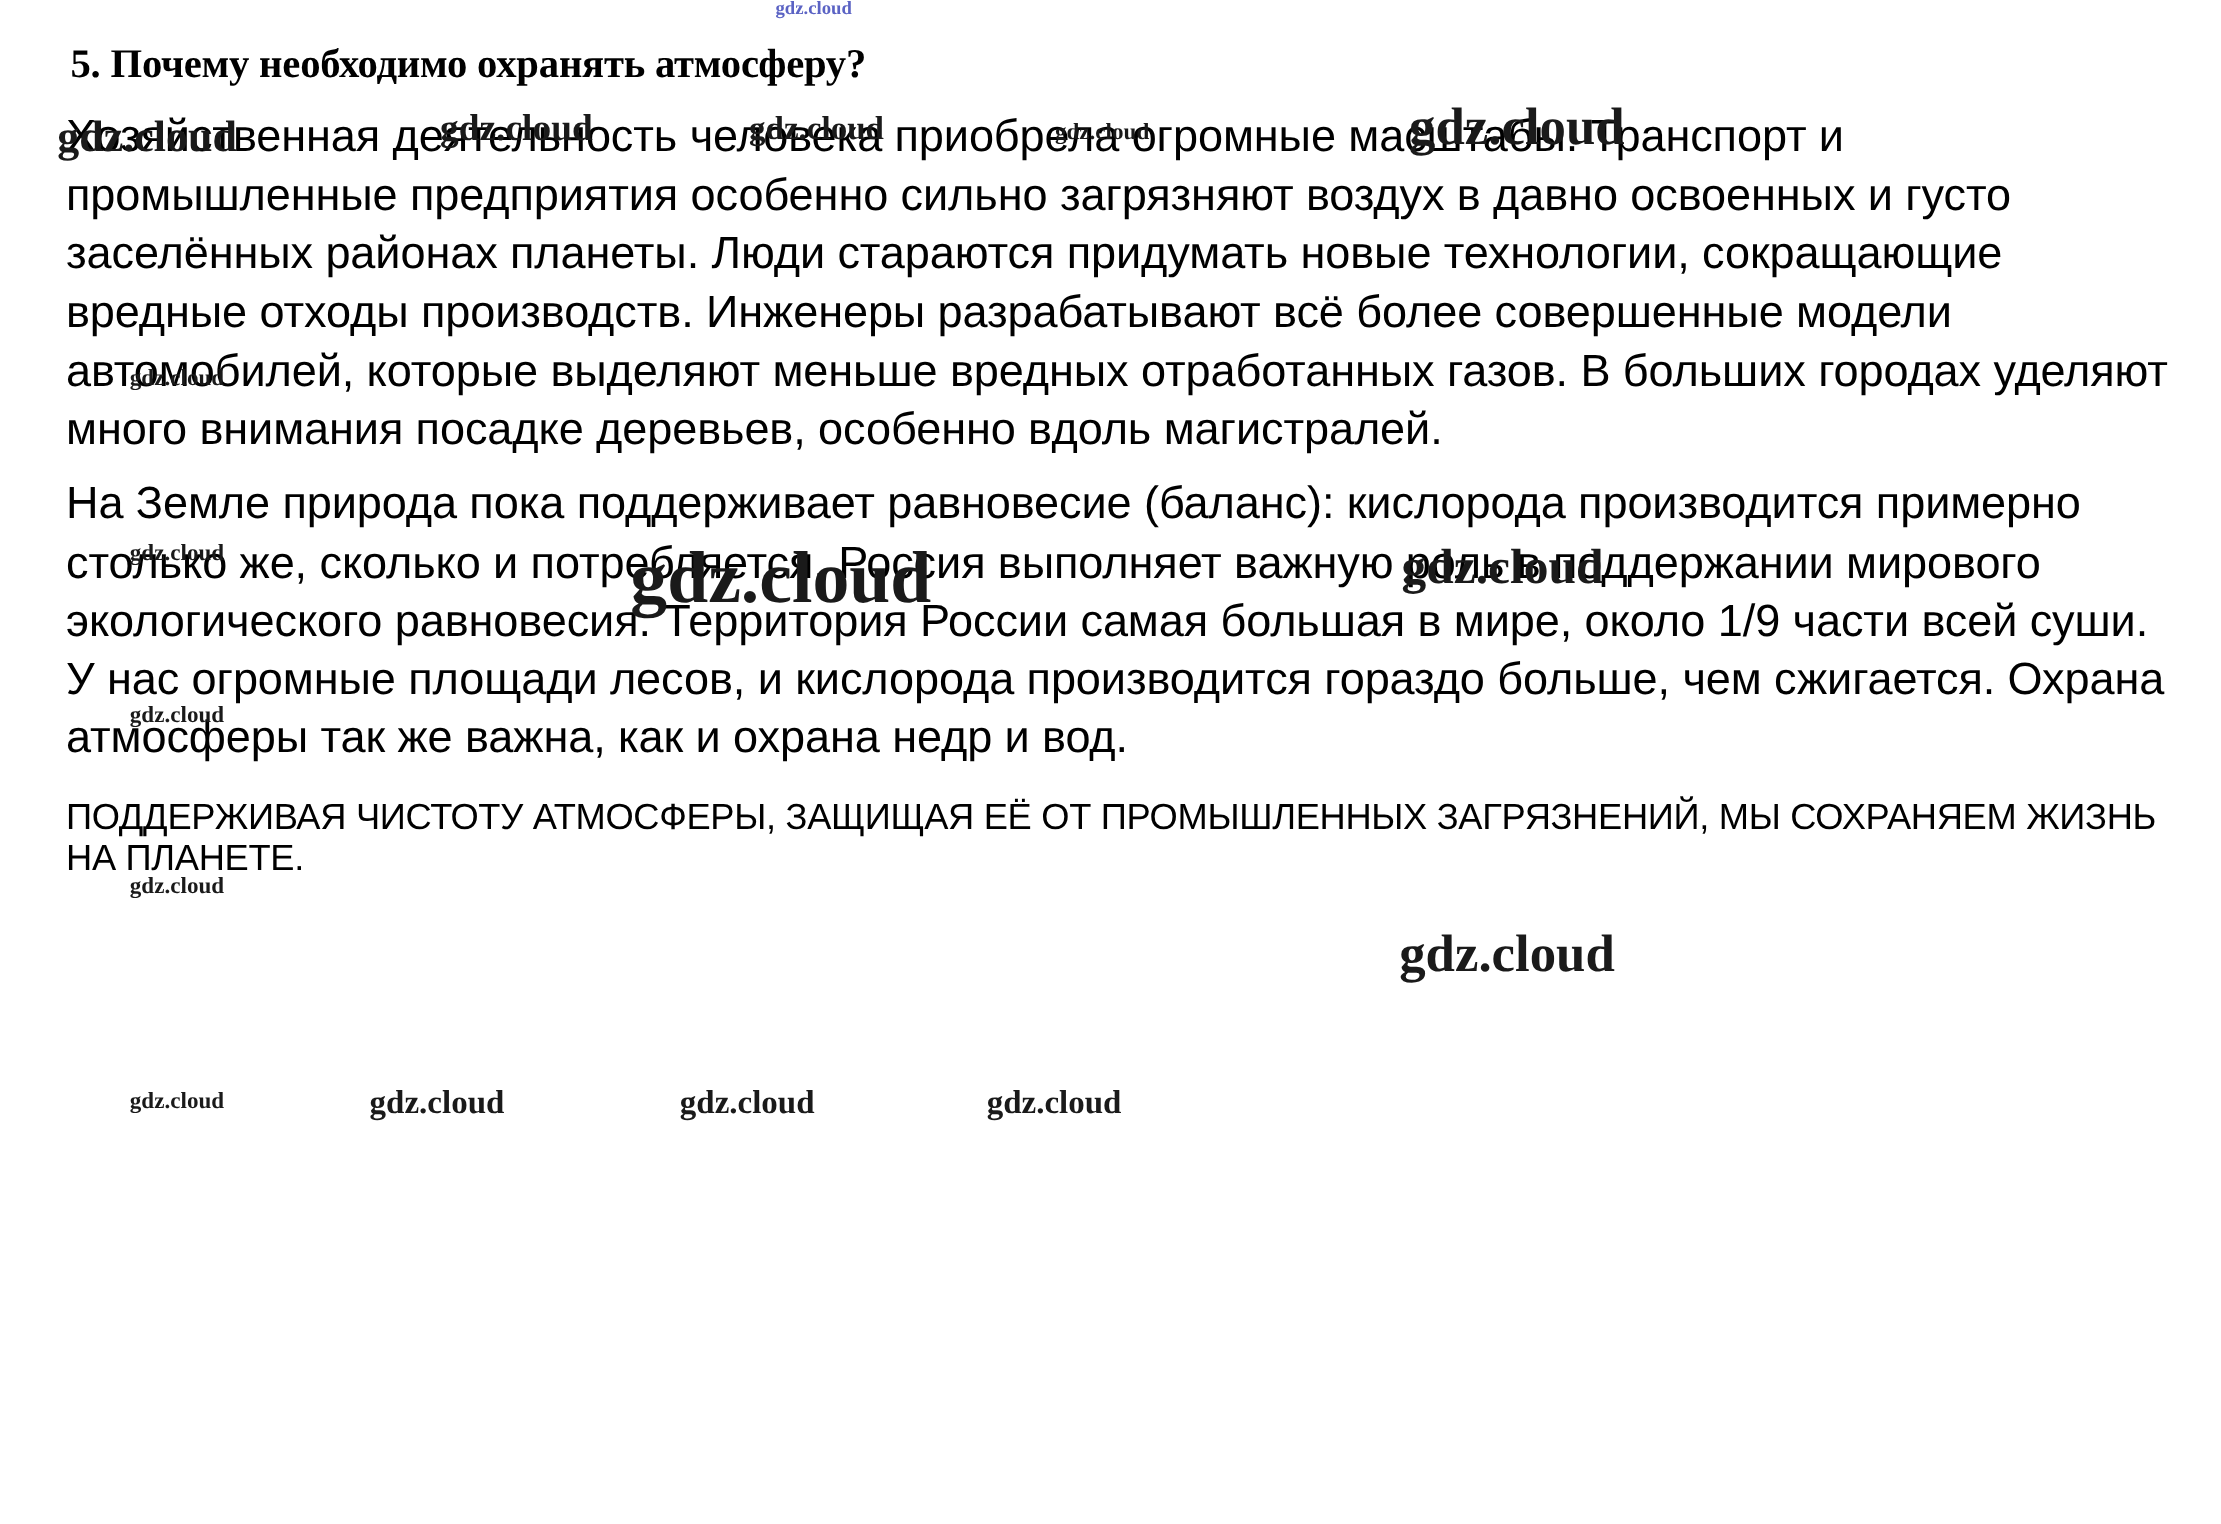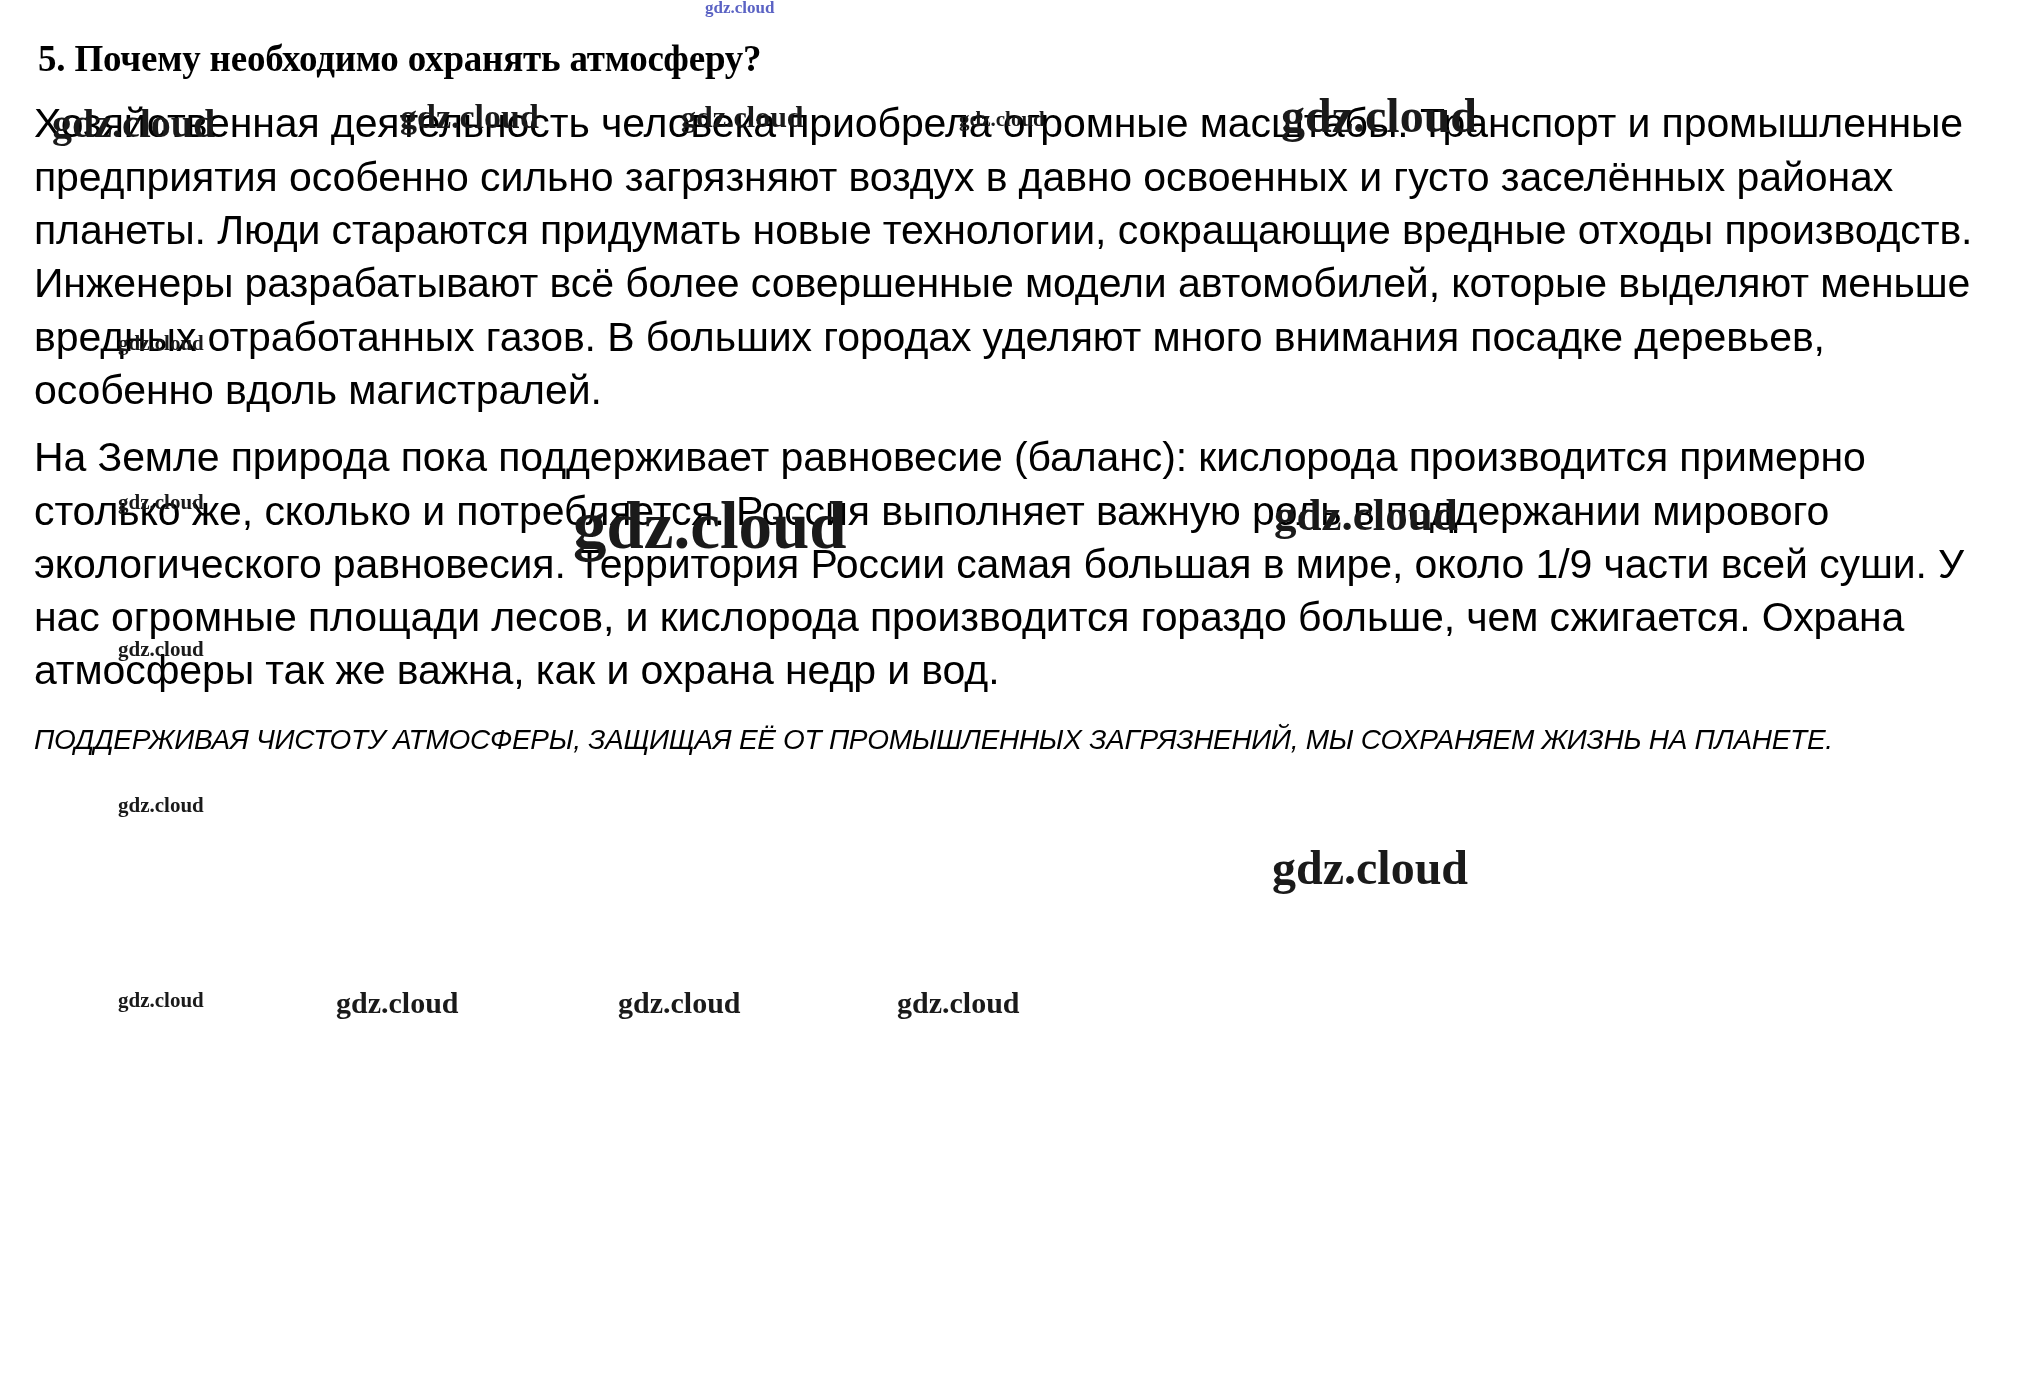--- a/index.html
+++ b/index.html
@@ -21,20 +21,21 @@
     width: 2019px;
     height: 1385px;
     box-sizing: border-box;
     padding: 0;
   }
 
   .content {
     position: relative;
     z-index: 2;
     padding: 38px 34px 0 34px;
+    margin-left: 26px;
   }
 
   .q-title {
     font-family: "Liberation Serif", serif;
     font-weight: bold;
     font-size: 37px;
     line-height: 1.12;
     margin: 0 0 18px 4px;
     letter-spacing: -0.2px;
   }
@@ -47,25 +48,24 @@
     text-align: left;
     letter-spacing: -0.1px;
   }
 
   .para.p2 {
     margin-top: 14px;
   }
 
   .conclusion {
     font-family: "Liberation Sans", sans-serif;
-    font-size: 28px;
+    font-size: 33px;
     line-height: 1.14;
     margin: 26px 0 0 0;
     letter-spacing: -0.3px;
-    font-style: italic;
   }
 
   
   .wm-layer {
     position: absolute;
     inset: 0;
     z-index: 5;
     pointer-events: none;
   }
   .wm {

